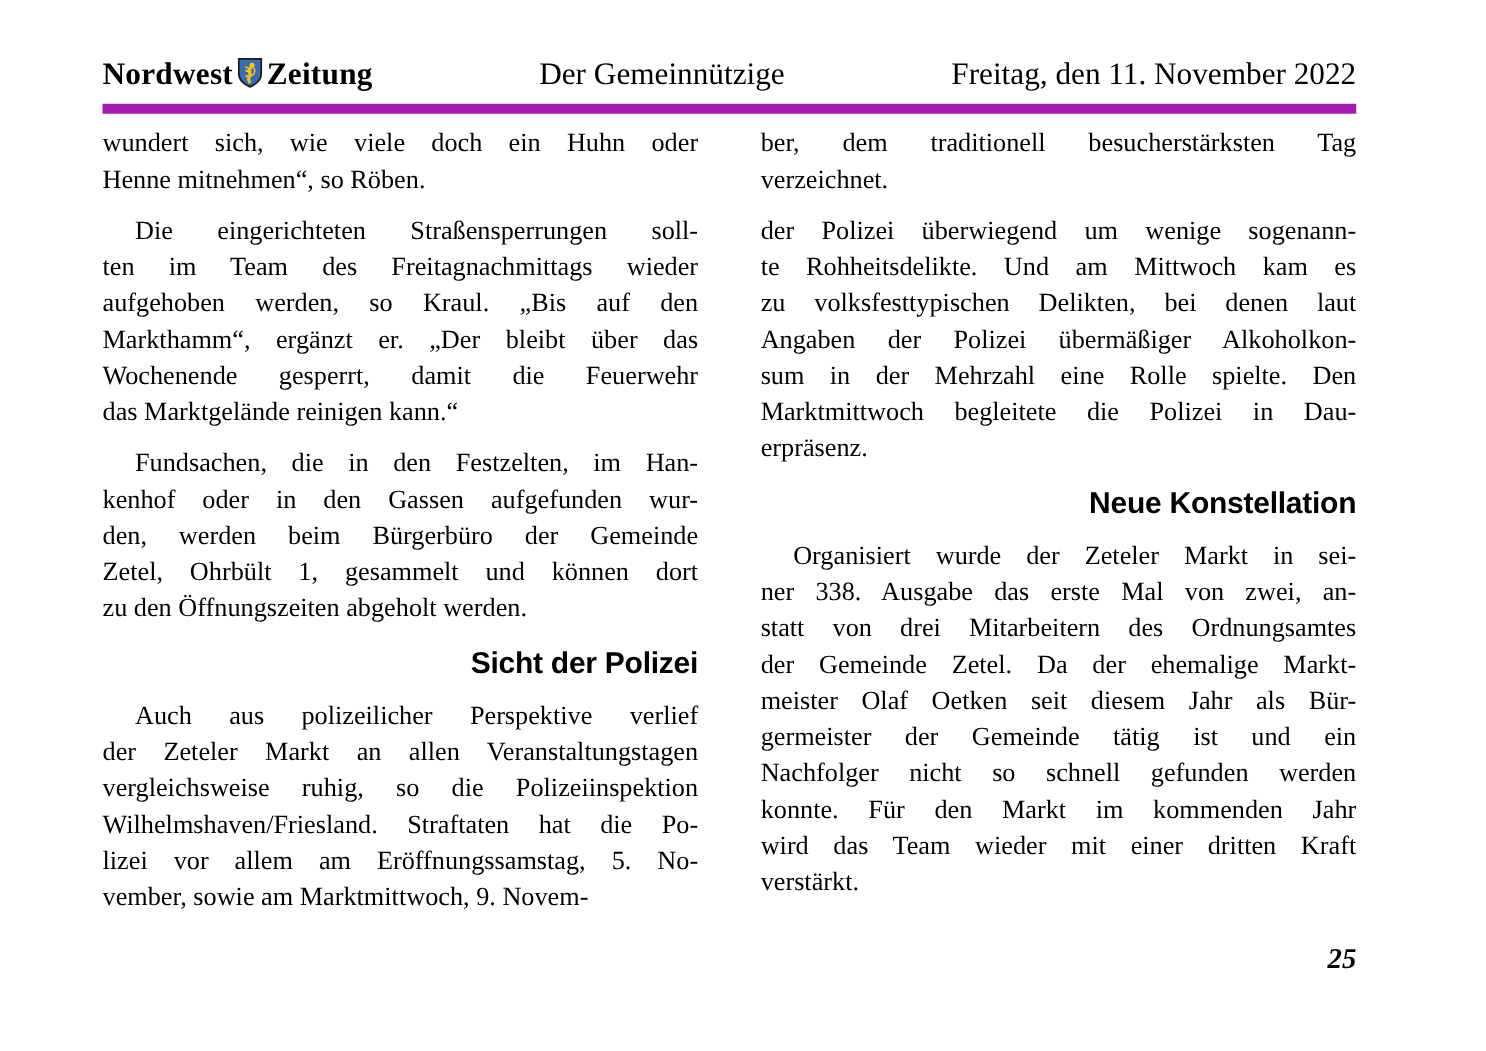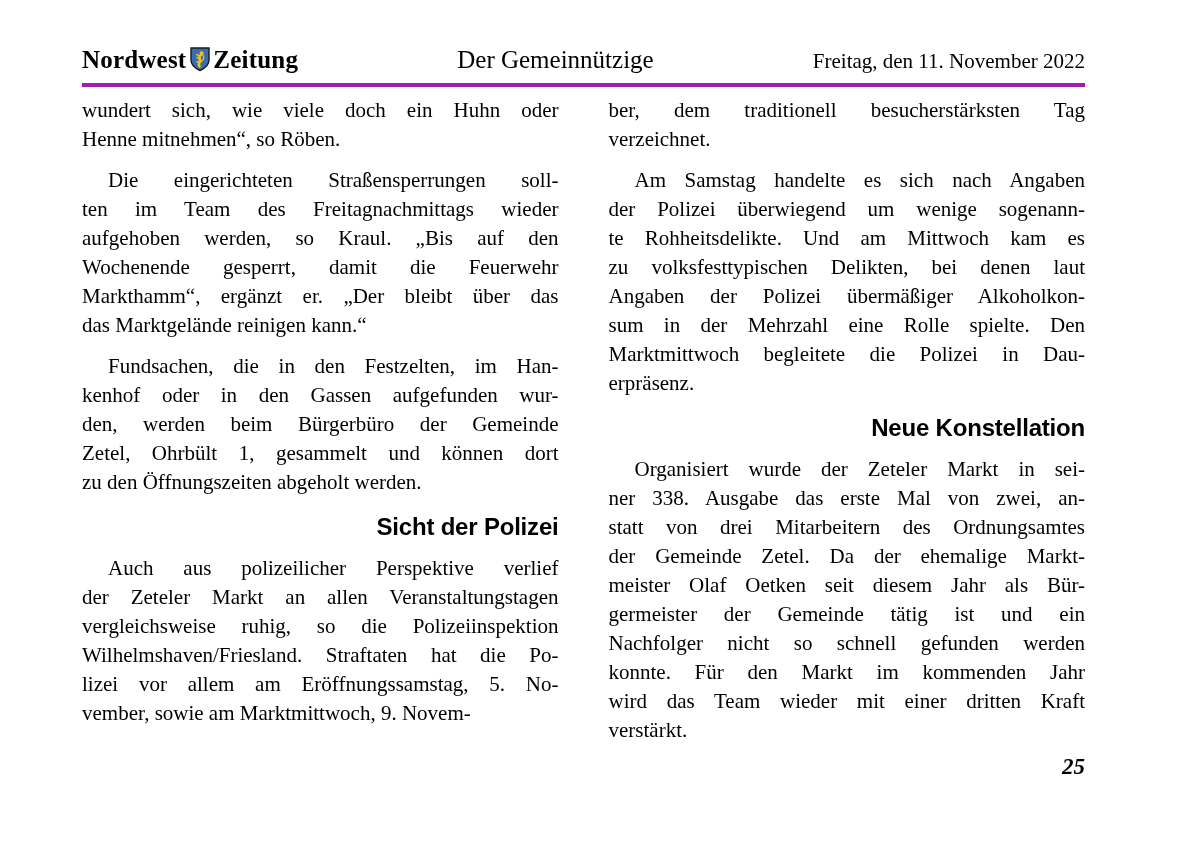--- a/index.html
+++ b/index.html
@@ -14,37 +14,37 @@
   .page {
     position: absolute;
     left: 0; top: 0; width: 1189px; height: 841px;
     padding: 46px 104px 0 82px;
   }
   
   .masthead {
     display: flex;
     justify-content: space-between;
     align-items: baseline;
-    border-bottom: 4px solid #a21caf;
+    border-bottom: 8px solid #a21caf;
     padding-bottom: 9px;
   }
   .brand {
     font-weight: bold;
     font-size: 25px;
     letter-spacing: 0.2px;
     white-space: nowrap;
   }
   .brand .shield {
     display: inline-block;
     width: 20px; height: 25px;
     vertical-align: -4px;
     margin: 0 3px 0 4px;
   }
   .issue-title { font-size: 25px; white-space: nowrap; font-family: Liberation Serif, serif; }
-  .issue-date  { font-size: 21px; white-space: nowrap; }
+  .issue-date  { font-size: 25px; white-space: nowrap; }
   
   .columns {
     display: flex;
     gap: 50px;
     margin-top: 9px;
   }
   .col {
     flex: 1 1 0;
     min-width: 0;
     font-size: 21px;
@@ -94,22 +94,22 @@
   <div class="columns">
     <div class="col" id="col-0">
         <div class="para">
           <div class="line just">wundert sich, wie viele doch ein Huhn oder</div>
           <div class="line">Henne mitnehmen“, so Röben.</div>
         </div>
         <div class="para">
           <div class="line just indent">Die eingerichteten Straßensperrungen soll-</div>
           <div class="line just">ten im Team des Freitagnachmittags wieder</div>
           <div class="line just">aufgehoben werden, so Kraul. „Bis auf den</div>
+          <div class="line just">Markthamm“, ergänzt er. „Der bleibt über das</div>
           <div class="line just">Wochenende gesperrt, damit die Feuerwehr</div>
-          <div class="line just">Markthamm“, ergänzt er. „Der bleibt über das</div>
           <div class="line">das Marktgelände reinigen kann.“</div>
         </div>
         <div class="para">
           <div class="line just indent">Fundsachen, die in den Festzelten, im Han-</div>
           <div class="line just">kenhof oder in den Gassen aufgefunden wur-</div>
           <div class="line just">den, werden beim Bürgerbüro der Gemeinde</div>
           <div class="line just">Zetel, Ohrbült 1, gesammelt und können dort</div>
           <div class="line">zu den Öffnungszeiten abgeholt werden.</div>
         </div>
         <div class="heading">Sicht der Polizei</div>
@@ -121,21 +121,20 @@
           <div class="line just">lizei vor allem am Eröffnungssamstag, 5. No-</div>
           <div class="line">vember, sowie am Marktmittwoch, 9. Novem-</div>
         </div>
       </div>
     <div class="col" id="col-1">
         <div class="para">
           <div class="line just">ber, dem traditionell besucherstärksten Tag</div>
           <div class="line">verzeichnet.</div>
         </div>
         <div class="para">
-          <div class="line just indent">Am Samstag handelte es sich nach Angaben</div>
           <div class="line just">der Polizei überwiegend um wenige sogenann-</div>
           <div class="line just">te Rohheitsdelikte. Und am Mittwoch kam es</div>
           <div class="line just">zu volksfesttypischen Delikten, bei denen laut</div>
           <div class="line just">Angaben der Polizei übermäßiger Alkoholkon-</div>
           <div class="line just">sum in der Mehrzahl eine Rolle spielte. Den</div>
           <div class="line just">Marktmittwoch begleitete die Polizei in Dau-</div>
           <div class="line">erpräsenz.</div>
         </div>
         <div class="heading">Neue Konstellation</div>
         <div class="para">

